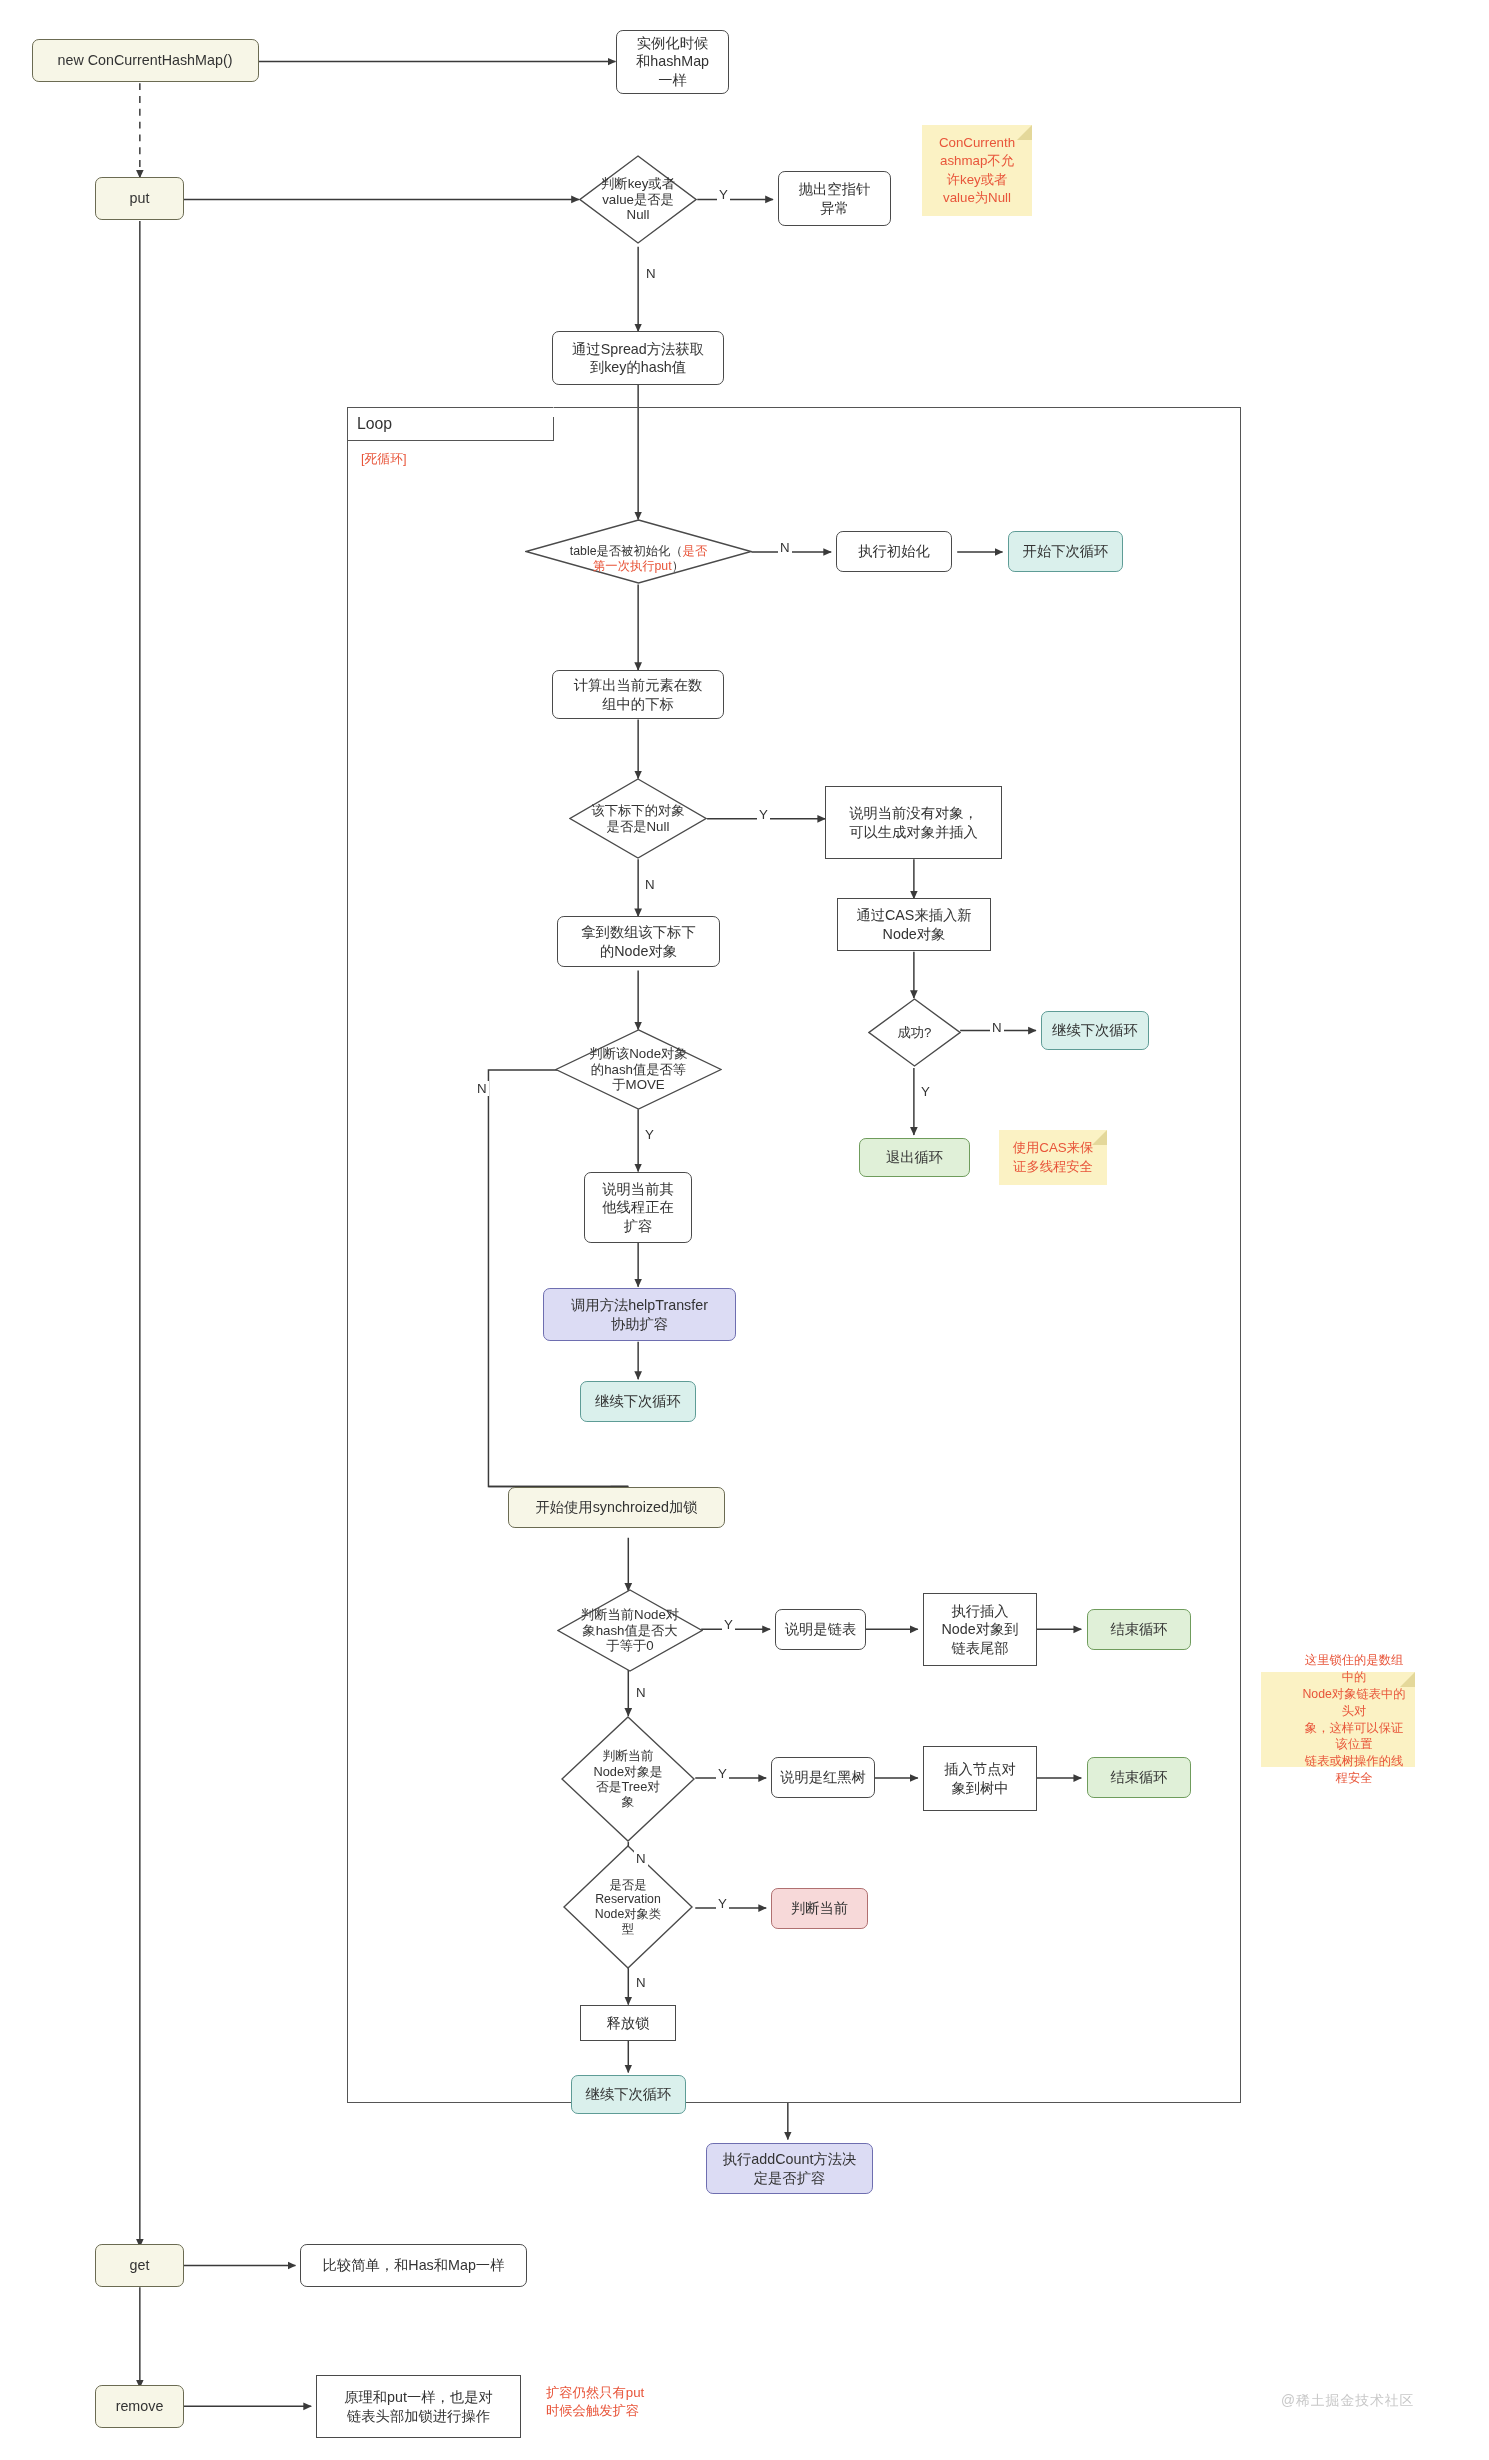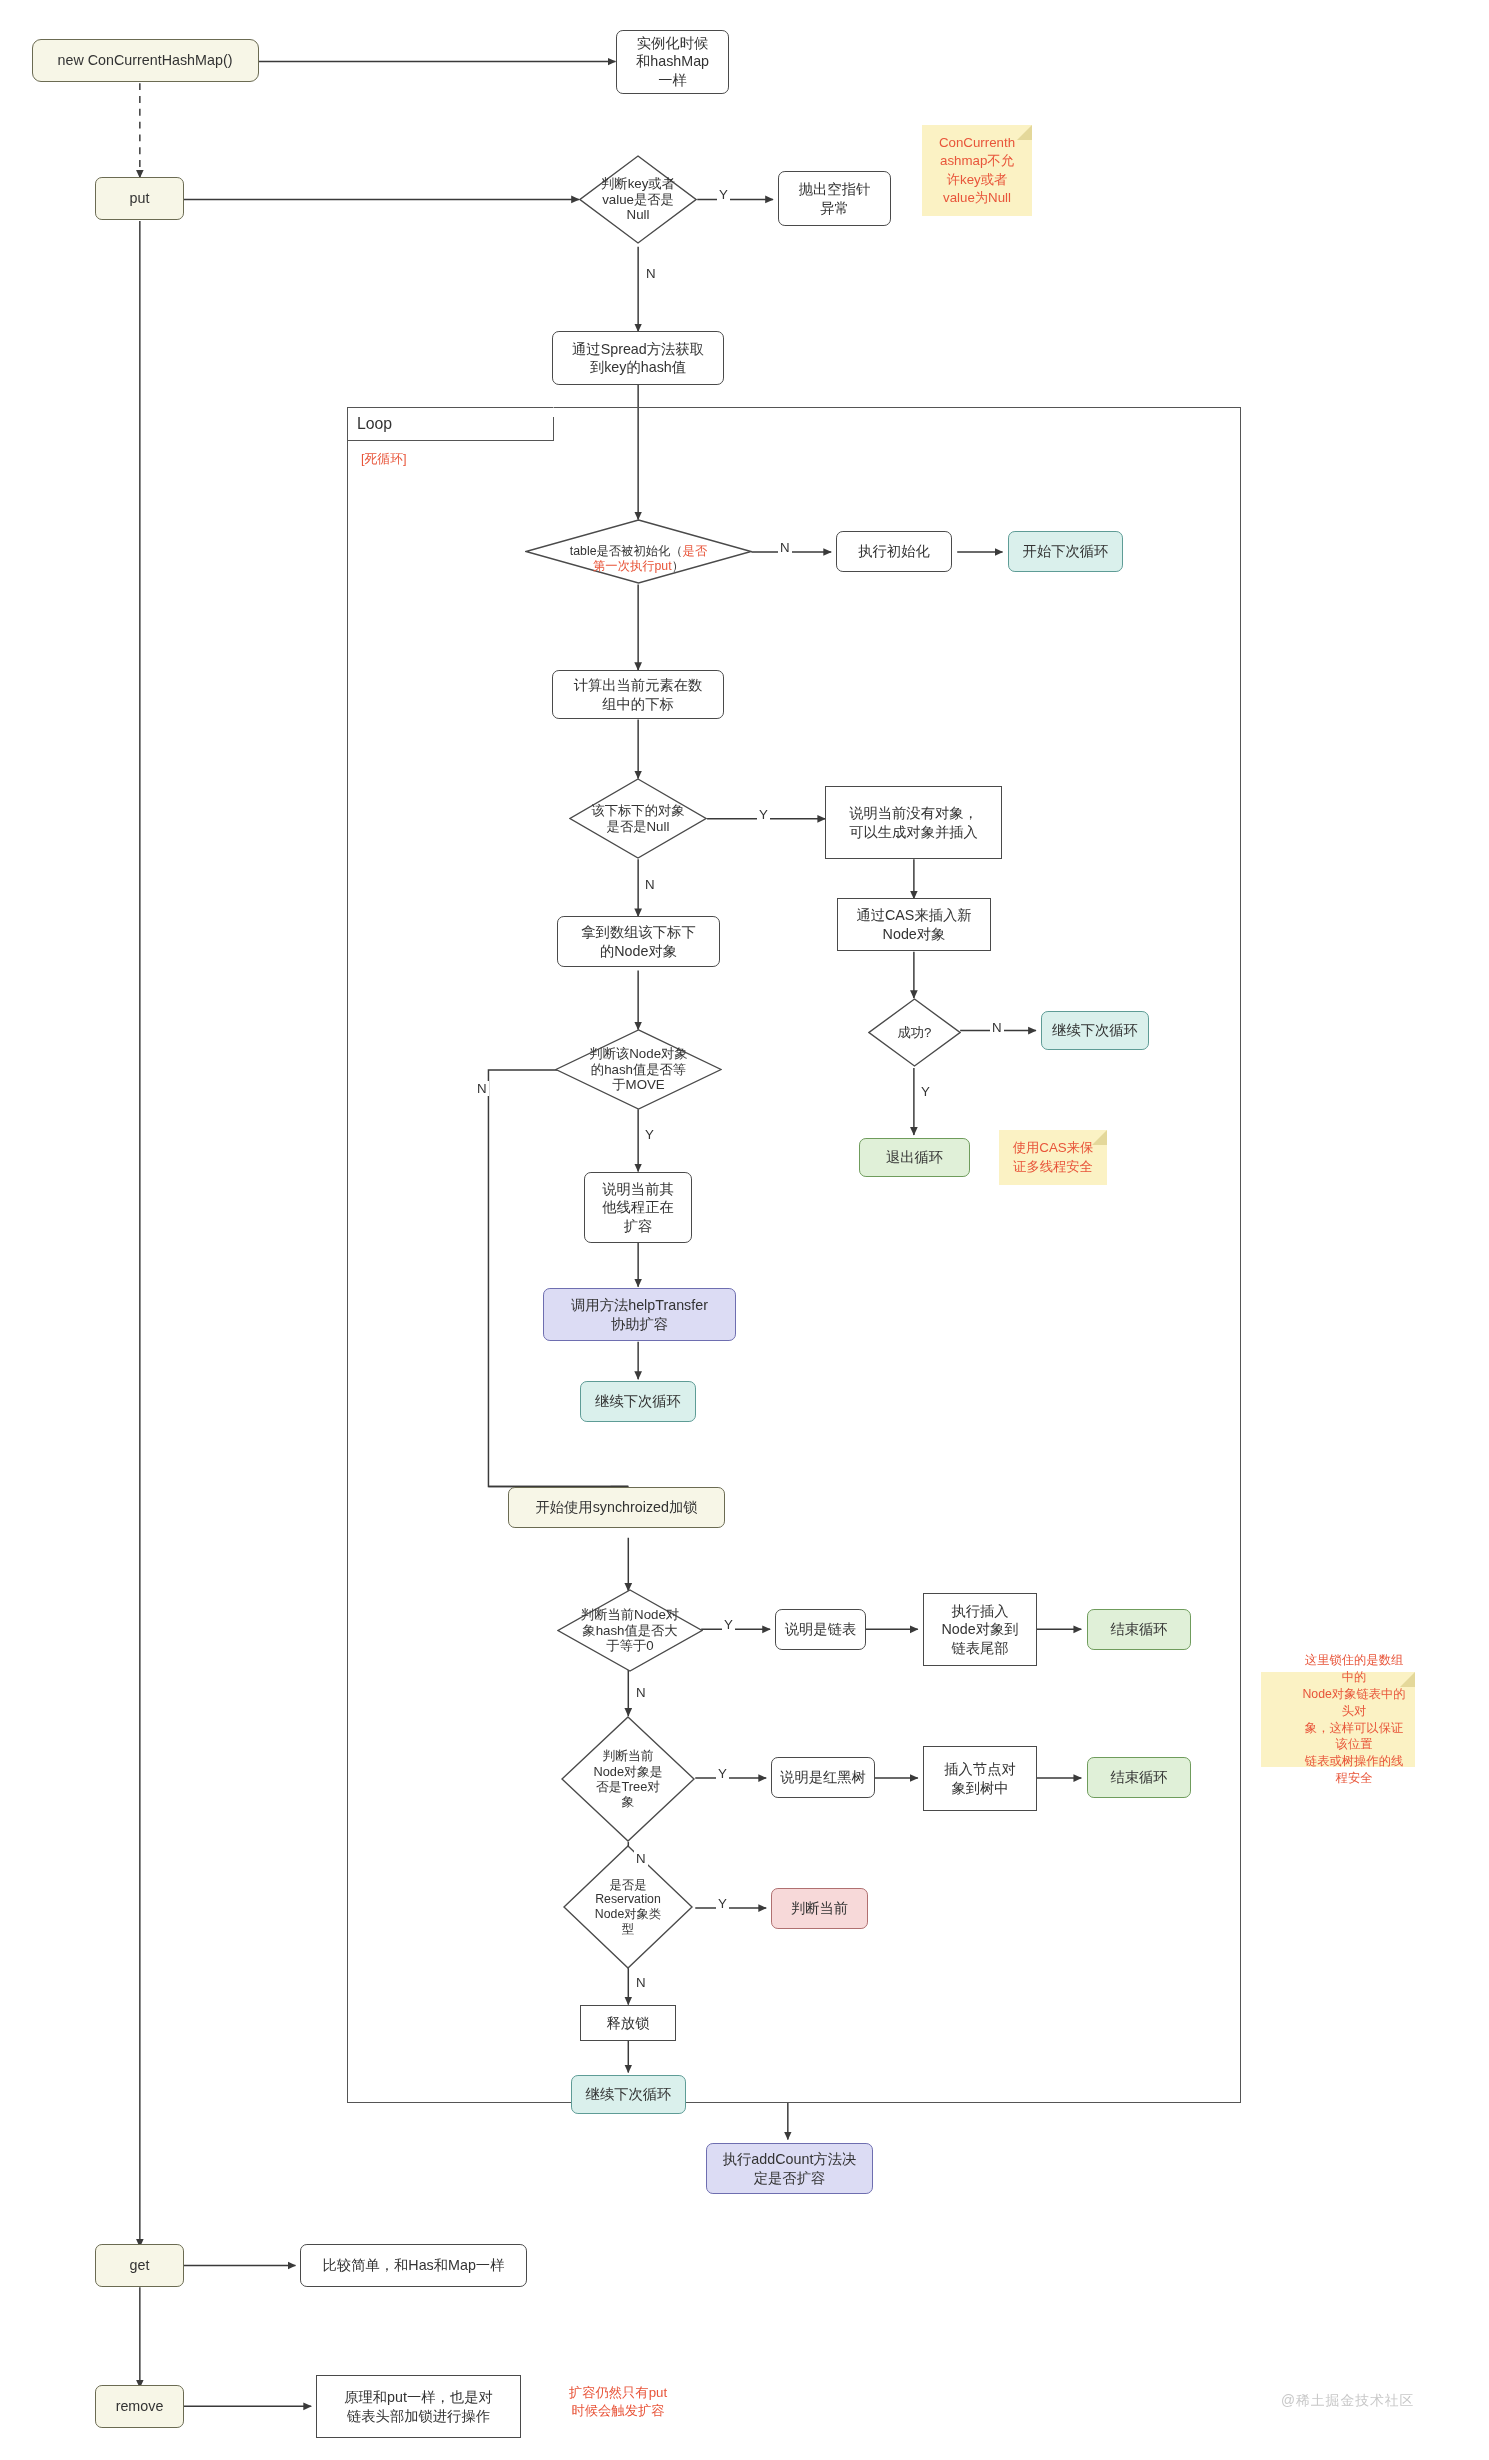--- a/index.html
+++ b/index.html
@@ -129,21 +129,20 @@
     background:#ffffff;
     padding:0 2px;
     z-index:4;
   }
   .red-txt{color:#e8553a;}
   .red-note-inline{
     position:absolute;
     color:#e8553a;
     font-size:13.3px;
     line-height:1.35;
-    text-align:center;
     white-space:pre-line;
   }
   .watermark{
     position:absolute;
     color:#c8c8c8;
     font-size:13.8px;
     letter-spacing:1px;
   }
 </style>
 </head>
@@ -234,21 +233,21 @@
       <path d="M142,224 L142,2281" marker-end="url(#ah)"></path>
 
       <path d="M186,2300 L300,2300" marker-end="url(#ah)"></path>
 
       <path d="M142,2322 L142,2424" marker-end="url(#ah)"></path>
 
       <path d="M186,2443 L316,2443" marker-end="url(#ah)"></path>
     </g>
   </svg>
 
-  <div class="node rnd beige" style="left:31.5px;top:39px;width:227px;height:43px;border-radius:9px;">new ConCurrentHashMap()</div>
+  <div class="node rnd beige" style="left:31.5px;top:39px;width:227px;height:43px;">new ConCurrentHashMap()</div>
 
   <div class="node rnd plain" style="left:616px;top:29.6px;width:113px;height:64px;">实例化时候
 和hashMap
 一样</div>
 
   <div class="node rnd beige" style="left:95px;top:177px;width:89px;height:43px;">put</div>
 
   <div class="diamond" style="left:579px;top:155px;width:118px;height:89px;">
     <svg class="dshape" viewBox="0 0 120 90" preserveAspectRatio="none">
       <polygon points="60,1 119,45 60,89 1,45" fill="#ffffff" stroke="#4a4a4a" stroke-width="1.4"></polygon>

